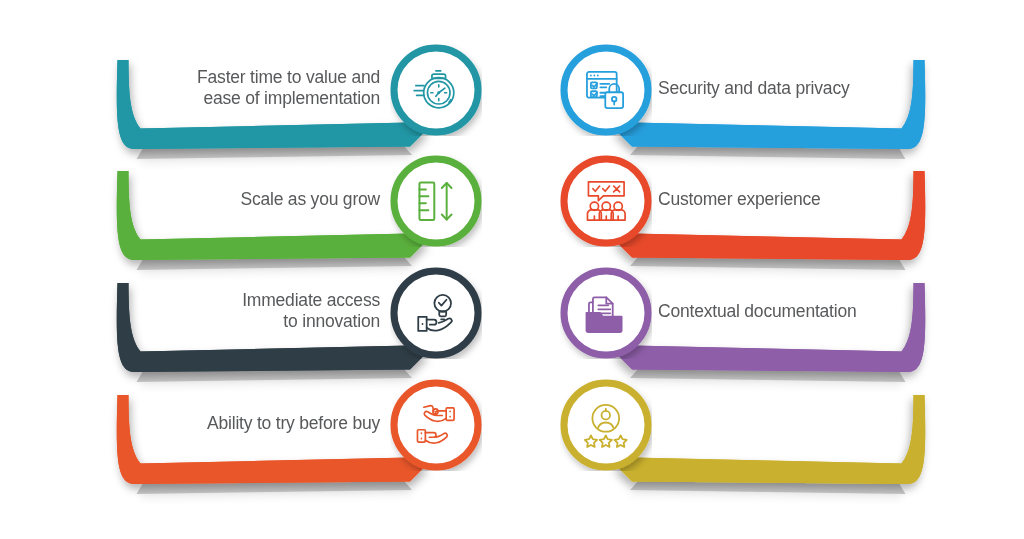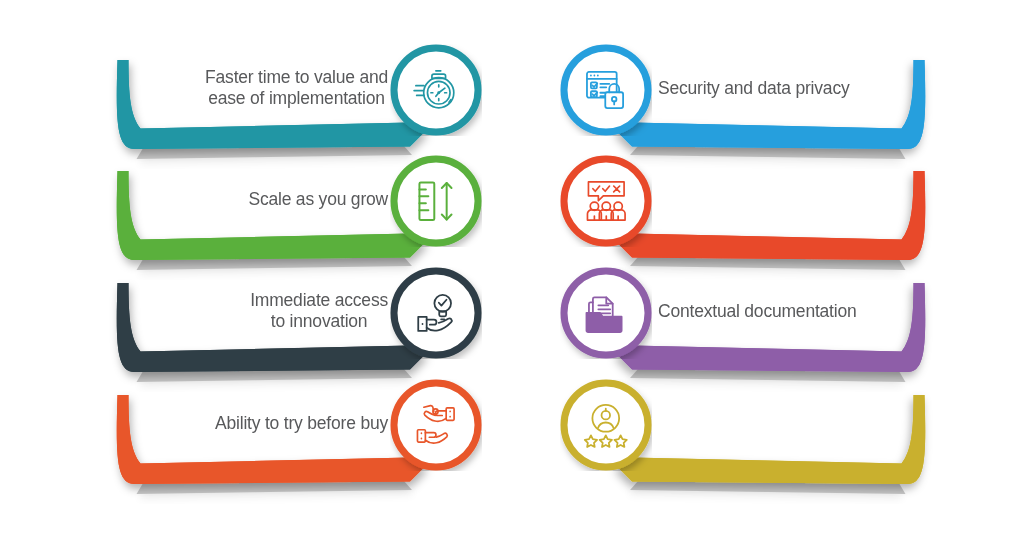--- a/index.html
+++ b/index.html
@@ -13,21 +13,21 @@
   .item svg.banner{position:absolute;left:0;top:0;width:376px;height:122px;overflow:visible;}
   .label{
     position:absolute;top:0;height:92px;
     display:flex;align-items:center;
     font-size:17.5px;line-height:1.18;
     color:#58595b;letter-spacing:-0.2px;
     font-family:"Liberation Sans", sans-serif;
     font-weight:400;
     white-space:pre-line;
   }
-  .left .label{ right:96px; left:34px; justify-content:flex-end; text-align:center; }
+  .left .label{ right:104px; left:34px; justify-content:flex-end; text-align:right; }
   .right .label{ left:100px; right:30px; justify-content:flex-start; text-align:right; }
   .badge{position:absolute;top:2px;width:92px;height:92px;}
   .left .badge{ right:2px; }
   .right .badge{ left:2px; }
   .badge svg{width:92px;height:92px;display:block;}
 </style>
 </head>
 <body>
 
 <div id="board">
@@ -262,20 +262,21 @@
     L 20.5 18
     C 20.5 54, 22.5 74, 32.5 86.5
     L 302 80.5
     L 318 88.5
     L 302 104.5
     L 26.5 107
     C 8.5 107, 7.5 80, 9.5 18
     Z" fill="#e8492a"></path>
     </g>
   </svg>
+      <div class="label">Customer experience</div>
      <div class="badge">
 
   <svg viewBox="0 0 92 92" xmlns="http://www.w3.org/2000/svg">
     <defs>
       <filter id="bs3" x="-40%" y="-40%" width="190%" height="190%">
         <feDropShadow dx="2" dy="4" stdDeviation="3.2" flood-color="#000" flood-opacity="0.25"></feDropShadow>
       </filter>
     </defs>
     <circle cx="46" cy="46" r="42" fill="#ffffff" stroke="#e8492a" stroke-width="7" filter="url(#bs3)"></circle>
     <g transform="translate(23.5,23.5) scale(0.99)" color="#e8492a">

